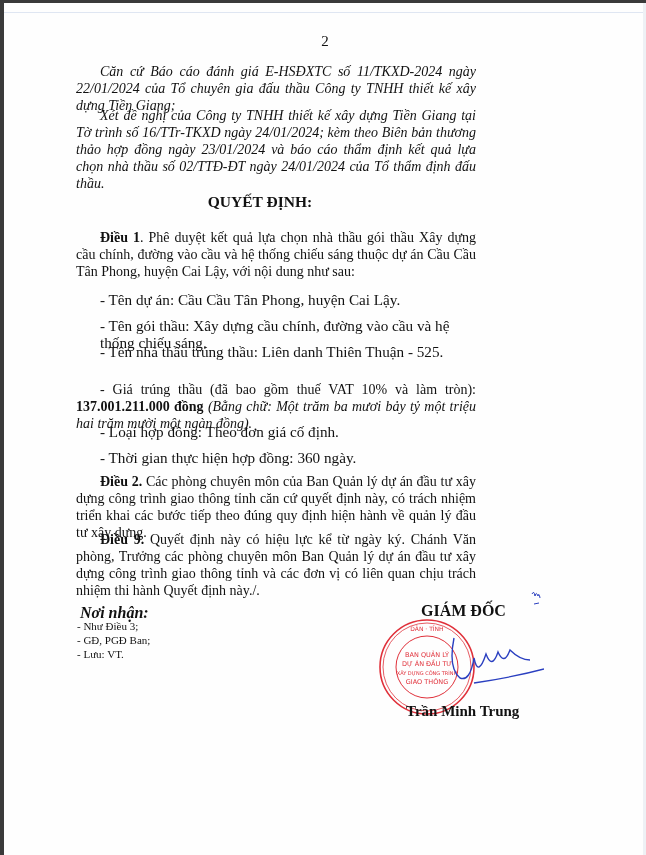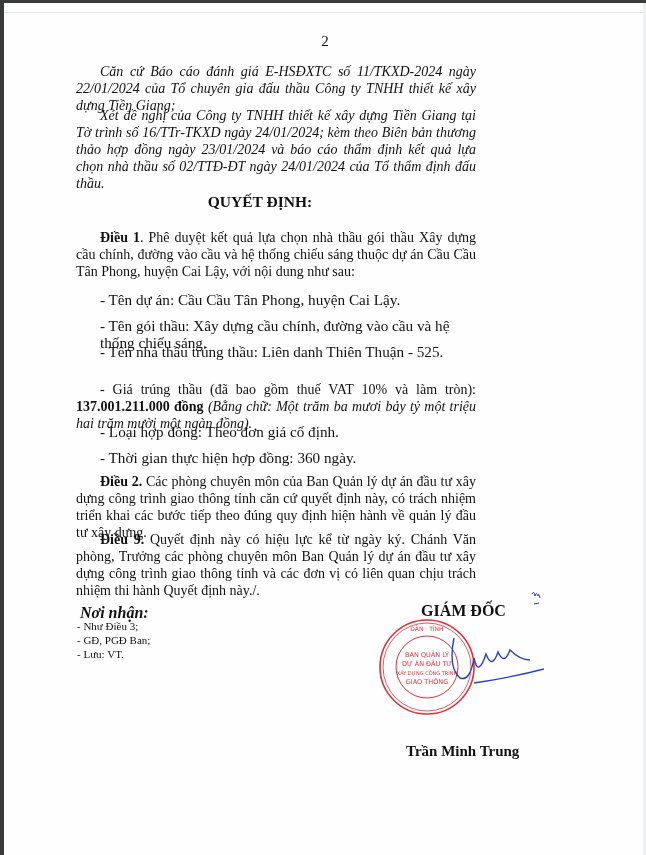--- a/index.html
+++ b/index.html
@@ -47,21 +47,21 @@
       font-weight: bold; font-style: italic; font-size: 16px;
     }
     .recv-item {
       position: absolute; left: 73px; font-size: 11px; line-height: 13px;
     }
     .sign-title {
       position: absolute; left: 417px; top: 599px;
       font-weight: bold; font-size: 16px;
     }
     .sign-name {
-      position: absolute; left: 402px; top: 740px;
+      position: absolute; left: 402px; top: 700px;
       font-weight: bold; font-size: 15px;
     }
     .stamp {
       position: absolute; left: 373px; top: 614px; width: 100px; height: 100px;
     }
     .signature { position: absolute; left: 360px; top: 585px; width: 180px; height: 130px; }
   </style>
 </head>
 <body>
 

